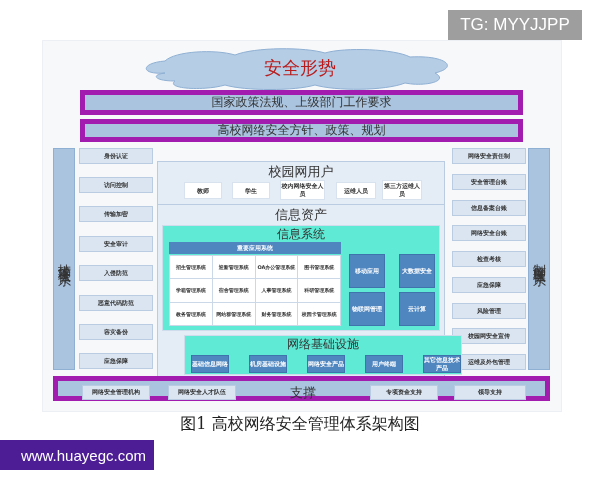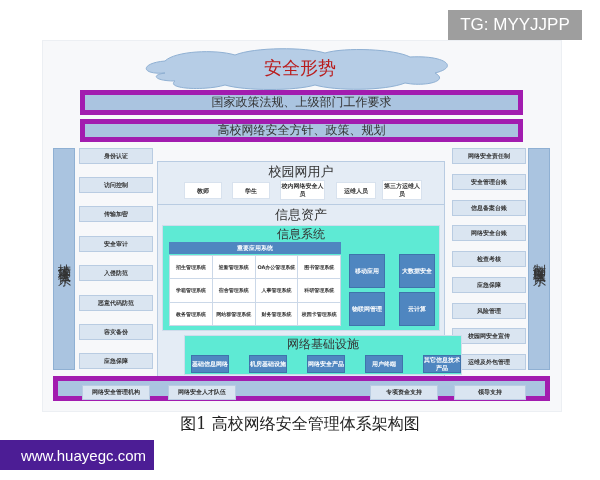--- a/index.html
+++ b/index.html
@@ -168,20 +168,21 @@
     <div class="abs blue-box" style="left:64px; top:19px; width:38px; height:18px;">机房基础设施</div>
     <div class="abs blue-box" style="left:122px; top:19px; width:38px; height:18px;">网络安全产品</div>
     <div class="abs blue-box" style="left:180px; top:19px; width:38px; height:18px;">用户终端</div>
     <div class="abs blue-box" style="left:238px; top:19px; width:38px; height:18px;">其它信息技术产品</div>
   </div>
 </div>
 
 <div class="abs band" style="left:53px; top:376px; width:497px; height:25px; justify-content:flex-start;">
   <div class="abs support-item" style="left:24px; top:4px; width:68px; height:15px;">网络安全管理机构</div>
   <div class="abs support-item" style="left:110px; top:4px; width:68px; height:15px;">网络安全人才队伍</div>
+  <div class="abs" style="left:200px; top:3px; width:90px; text-align:center; font-family:'DejaVu Serif', serif; font-size:13px; color:#333;">支撑</div>
   <div class="abs support-item" style="left:312px; top:4px; width:68px; height:15px;">专项资金支持</div>
   <div class="abs support-item" style="left:396px; top:4px; width:72px; height:15px;">领导支持</div>
 </div>
 
 <div class="abs caption">图1  高校网络安全管理体系架构图</div>
 
 <div class="abs wm-top">TG: MYYJJPP</div>
 <div class="abs wm-bottom">www.huayegc.com</div>
 
 </body></html>

